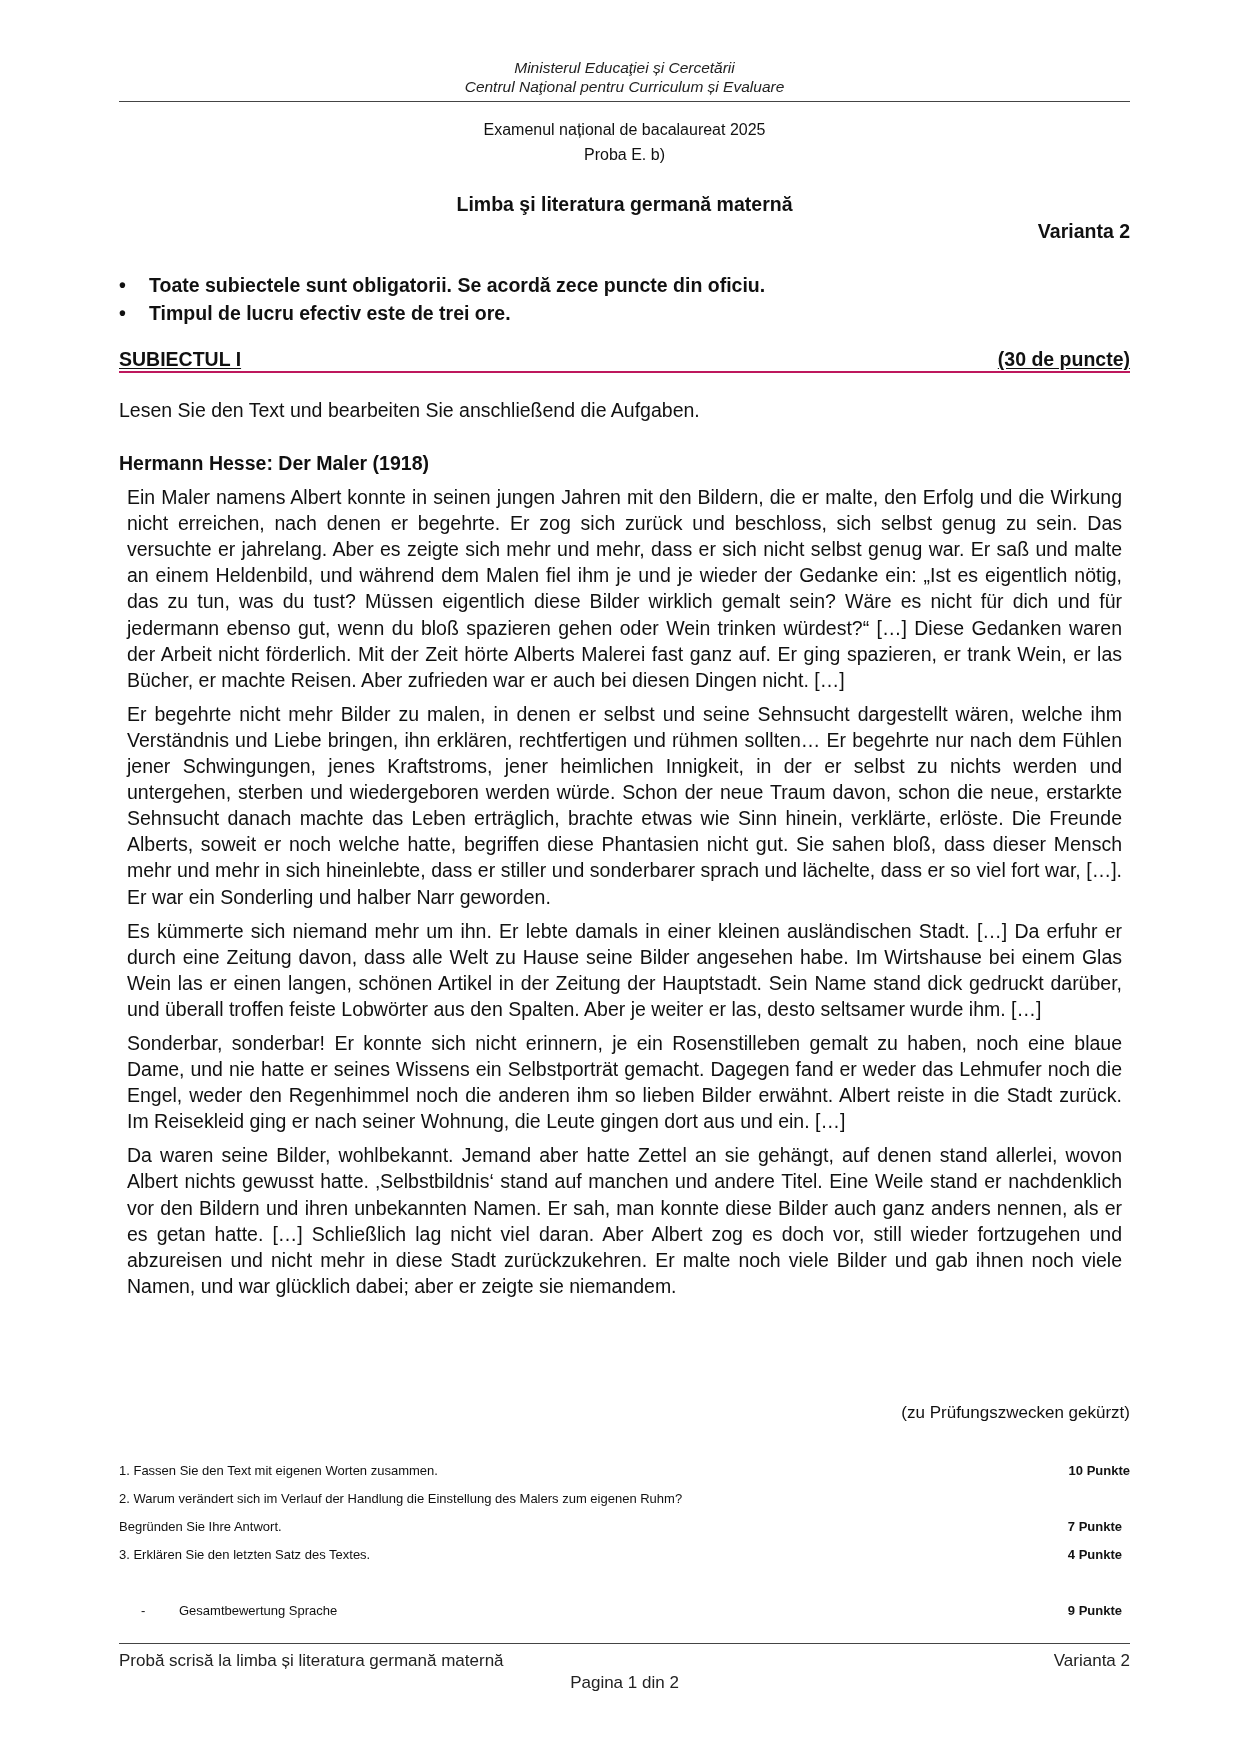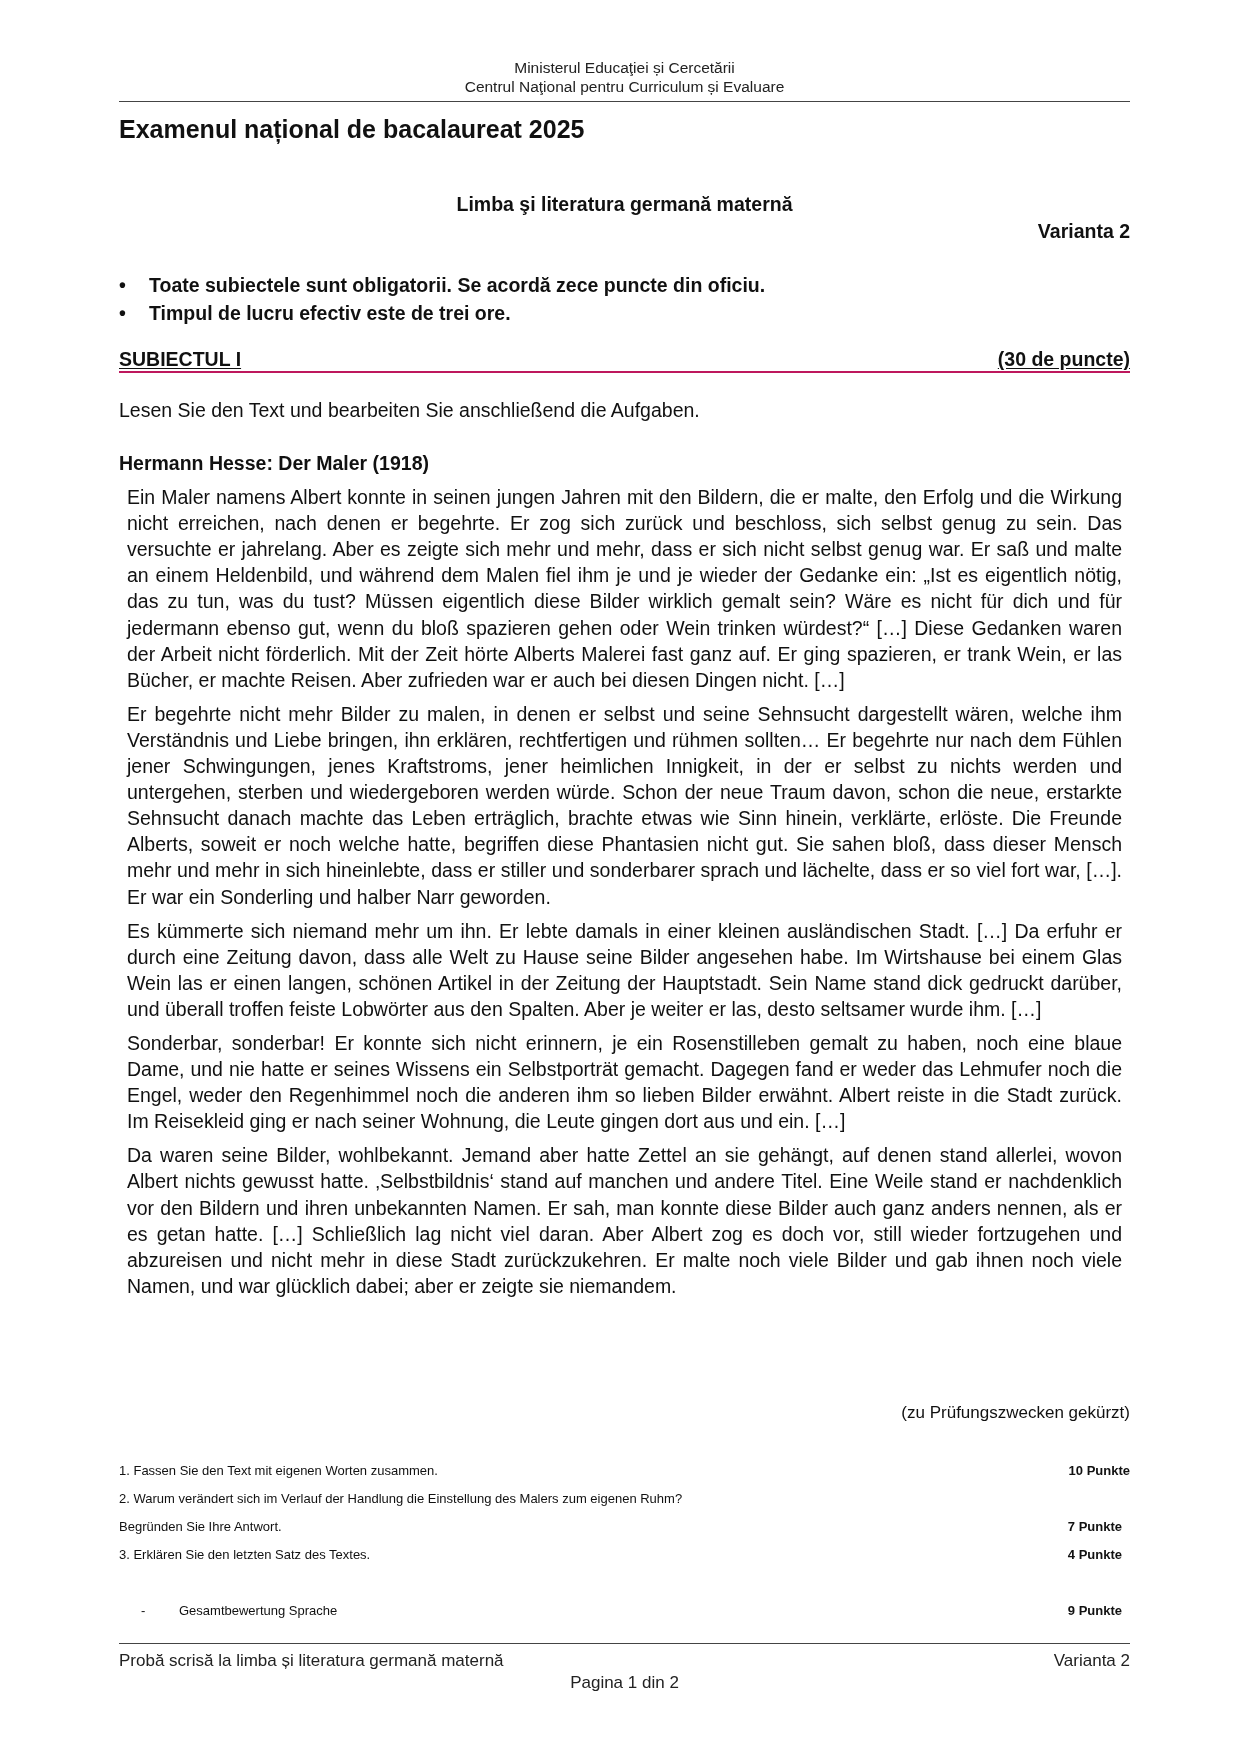--- a/index.html
+++ b/index.html
@@ -9,27 +9,27 @@
     position: relative;
     font-family: "Liberation Sans", sans-serif;
     color: #111111;
     overflow: hidden;
   }
   .page { position: absolute; left: 119px; top: 0; width: 1011px; }
 
   
   .hdr-top {
     position: absolute; top: 58px; left: 0; width: 1011px;
-    text-align: center; font-size: 15.5px; line-height: 19px; color: #222;
+    text-align: center; font-size: 15.5px; line-height: 19px; color: #222; font-style: italic;
   }
   .hdr-rule { position: absolute; top: 101px; left: 0; width: 1011px; height: 0; border-top: 1.5px solid #444; }
 
   .exam-title {
     position: absolute; top: 117px; left: 0; width: 1011px;
-    font-weight: bold; font-size: 25px; line-height: 25px;
+    text-align: center; font-weight: normal; font-size: 16px; line-height: 25px;
   }
   .subject-title {
     position: absolute; top: 192px; left: 0; width: 1011px;
     text-align: center; font-weight: bold; font-size: 19.5px; line-height: 25px;
   }
   .variant-top {
     position: absolute; top: 219px; right: 0;
     font-weight: bold; font-size: 19.5px; line-height: 25px;
   }
 
@@ -92,20 +92,21 @@
 <div class="page">
 
   <div class="hdr-top">
     <div>Ministerul Educaţiei și Cercetării</div>
     <div>Centrul Naţional pentru Curriculum și Evaluare</div>
   </div>
   <div class="hdr-rule"></div>
 
   <div class="exam-title">
     <div>Examenul național de bacalaureat 2025</div>
+    <div>Proba E. b)</div>
   </div>
   <div class="subject-title">Limba şi literatura germană maternă</div>
   <div class="variant-top">Varianta 2</div>
 
   <ul class="rules">
     <li>
       <span class="bullet">•</span>
       <span>Toate subiectele sunt obligatorii. Se acordă zece puncte din oficiu.</span>
     </li>
     <li>

